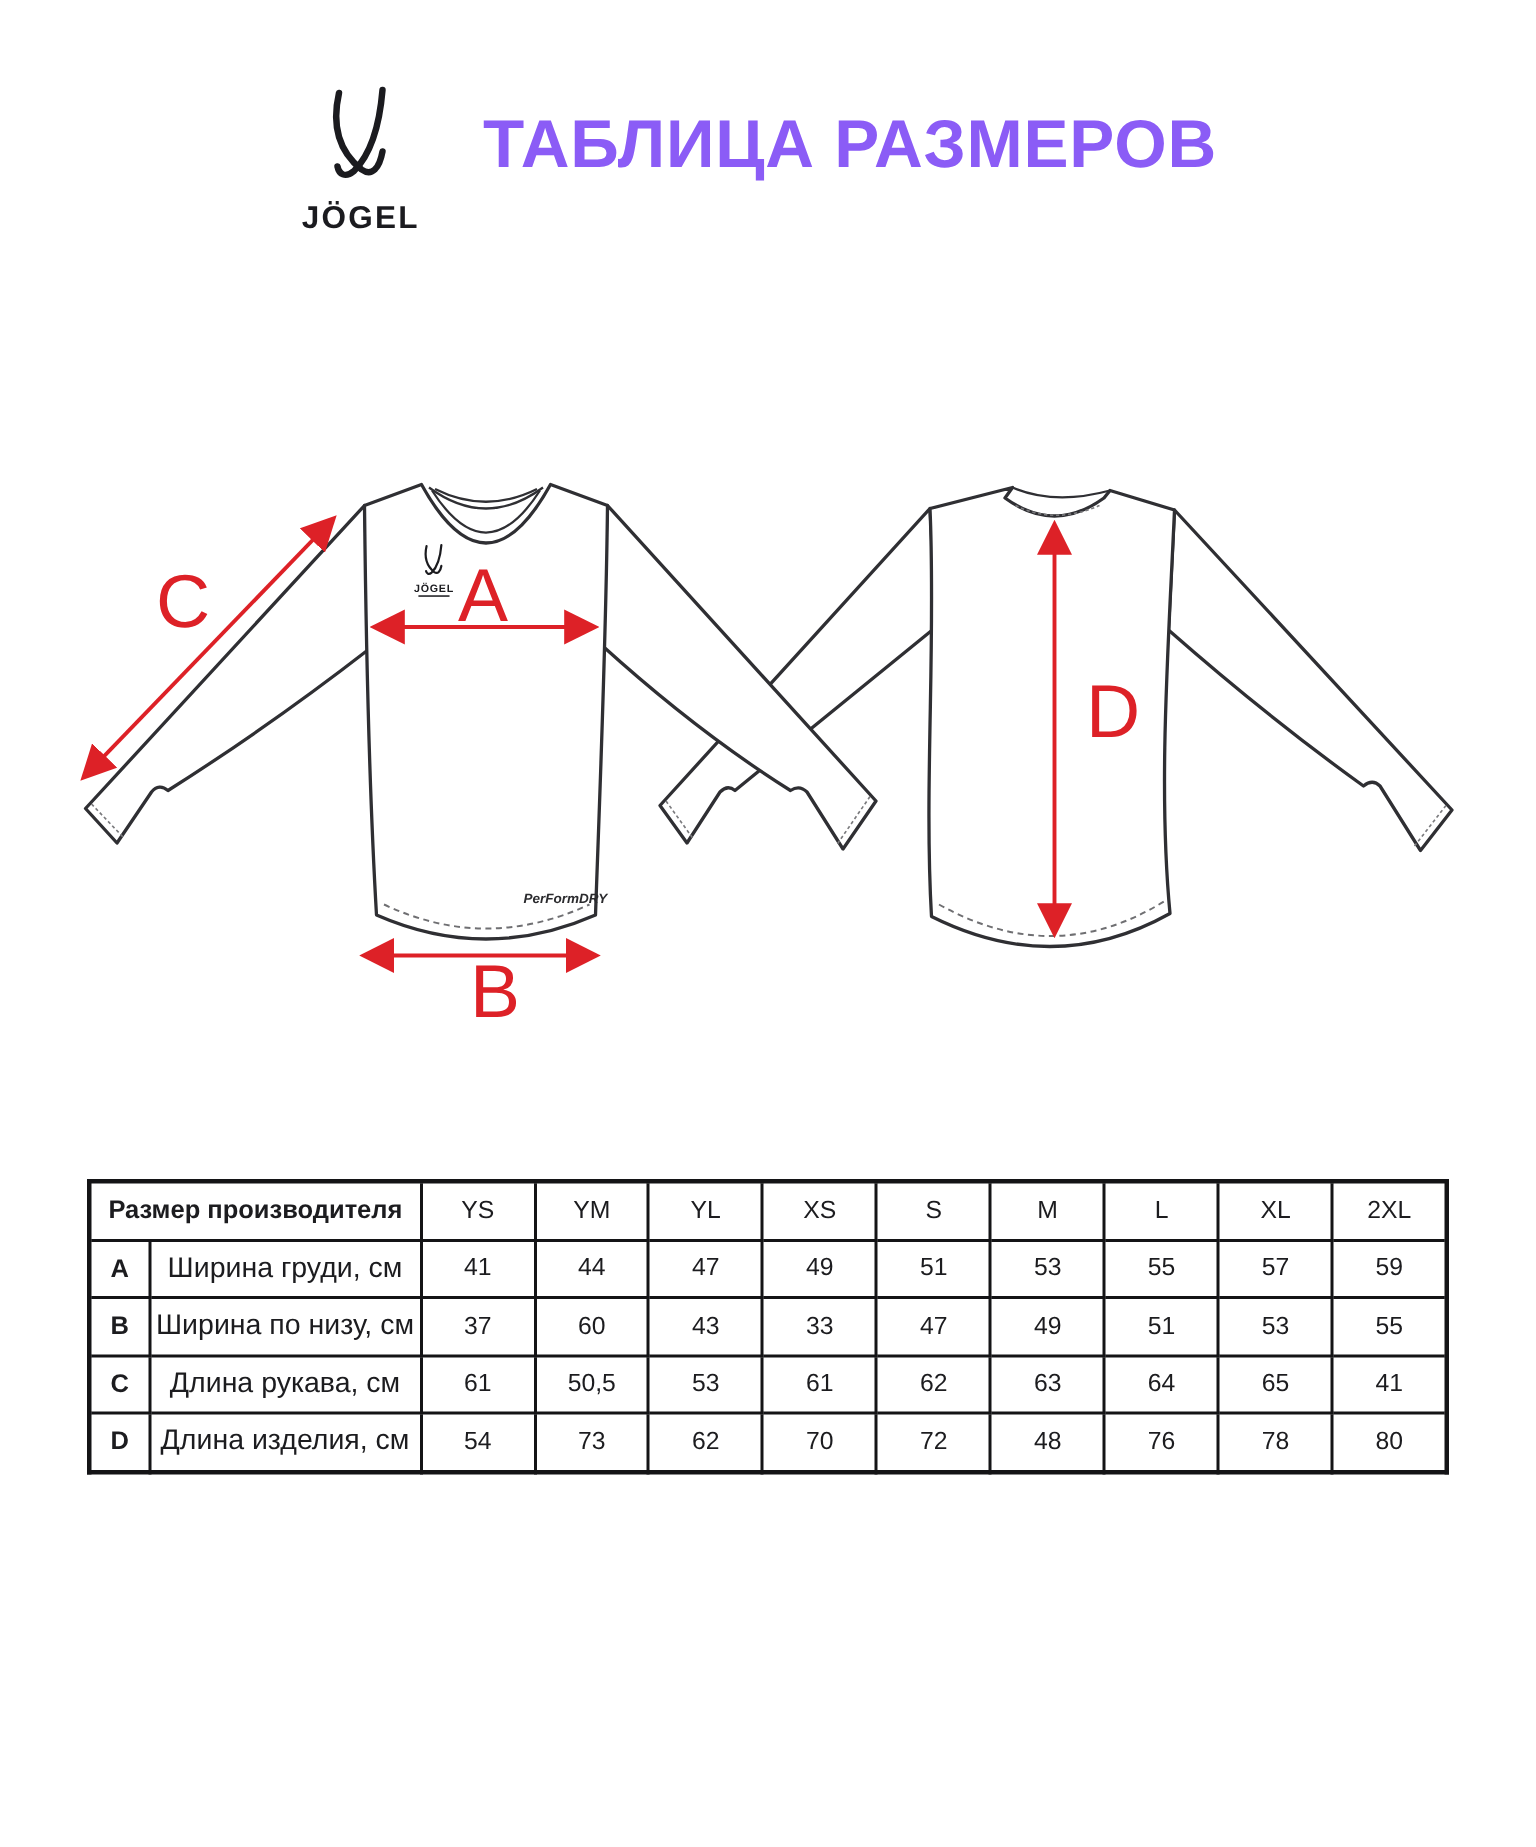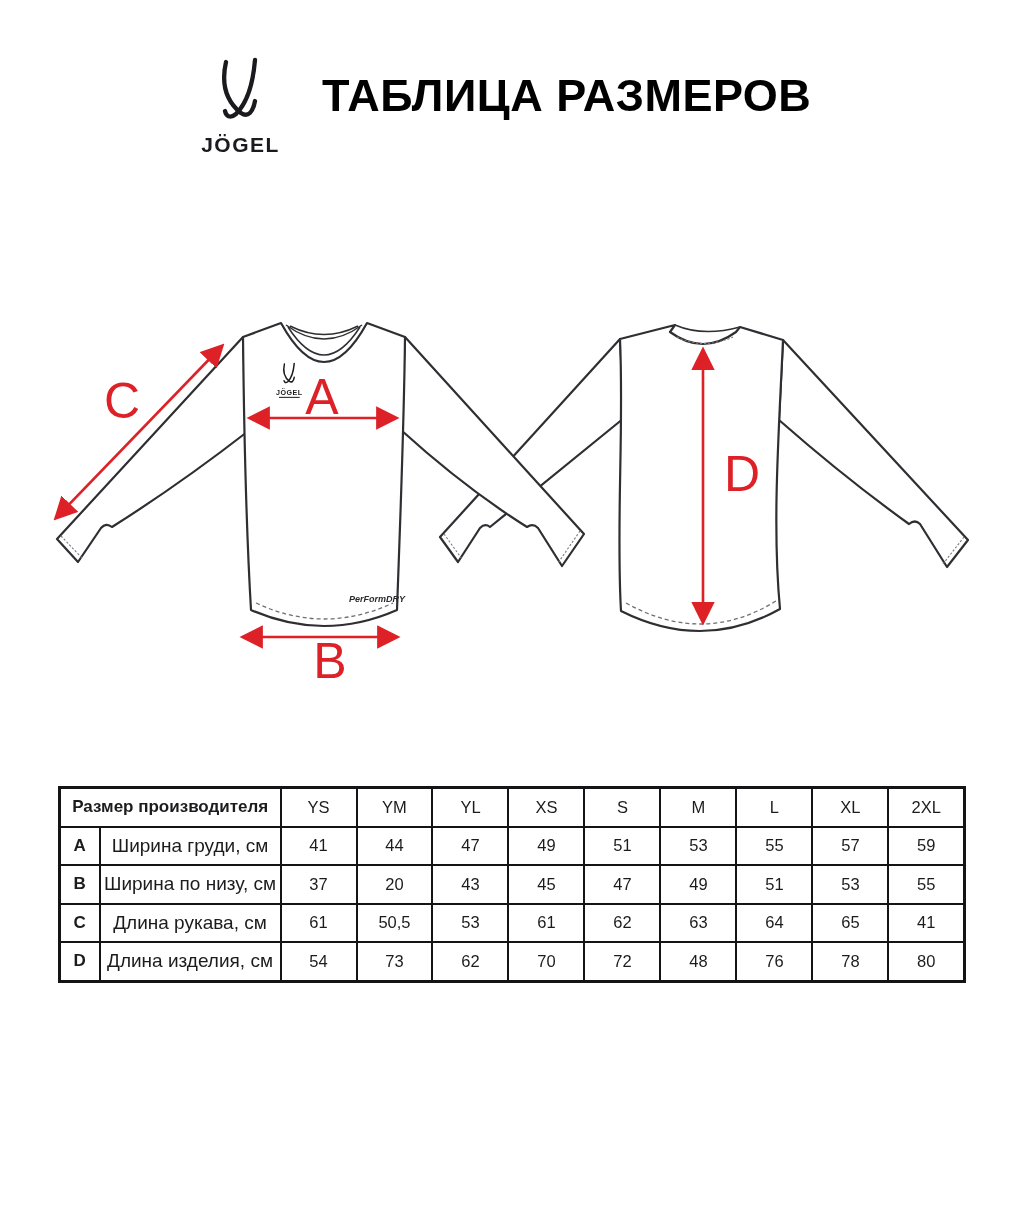--- a/index.html
+++ b/index.html
@@ -3,21 +3,21 @@
 <meta charset="utf-8">
 <style>
   html,body{margin:0;padding:0;background:#ffffff;}
   body{width:1024px;height:1231px;position:relative;font-family:"Liberation Sans",sans-serif;color:#1c1c1f;}
   .page{position:absolute;inset:0;overflow:hidden;background:#fff;}
 
   
   .title{
     position:absolute;left:322px;top:70px;width:478px;height:54px;
     font-size:45px;font-weight:700;letter-spacing:.5px;text-align:center;
-    color:#000000;white-space:nowrap;
+    color:#8b5cf6;white-space:nowrap;
   }
 
   
   svg.diagram{position:absolute;left:0;top:0;width:1024px;height:700px;}
   svg .outline{fill:#ffffff;stroke:#2f2f33;stroke-width:2.2;stroke-linejoin:round;}
   svg .thin{fill:none;stroke:#2f2f33;stroke-width:1.5;}
   svg .stitch{fill:none;stroke:#6f6f72;stroke-width:1.3;stroke-dasharray:4 3;}
   svg .stitch-fine{fill:none;stroke:#7a7a7d;stroke-width:1.1;stroke-dasharray:2.2 1.8;}
   svg .arrow{stroke:#dd2127;stroke-width:2.6;fill:none;}
   svg text{font-family:"Liberation Sans",sans-serif;}
@@ -146,23 +146,23 @@
         <td>51</td>
         <td>53</td>
         <td>55</td>
         <td>57</td>
         <td>59</td>
       </tr>
       <tr>
         <td class="letter">B</td>
         <td class="desc">Ширина по низу, см</td>
         <td>37</td>
-        <td>20</td>
+        <td>60</td>
         <td>43</td>
-        <td>45</td>
+        <td>33</td>
         <td>47</td>
         <td>49</td>
         <td>51</td>
         <td>53</td>
         <td>55</td>
       </tr>
       <tr>
         <td class="letter">C</td>
         <td class="desc">Длина рукава, см</td>
         <td>61</td>

